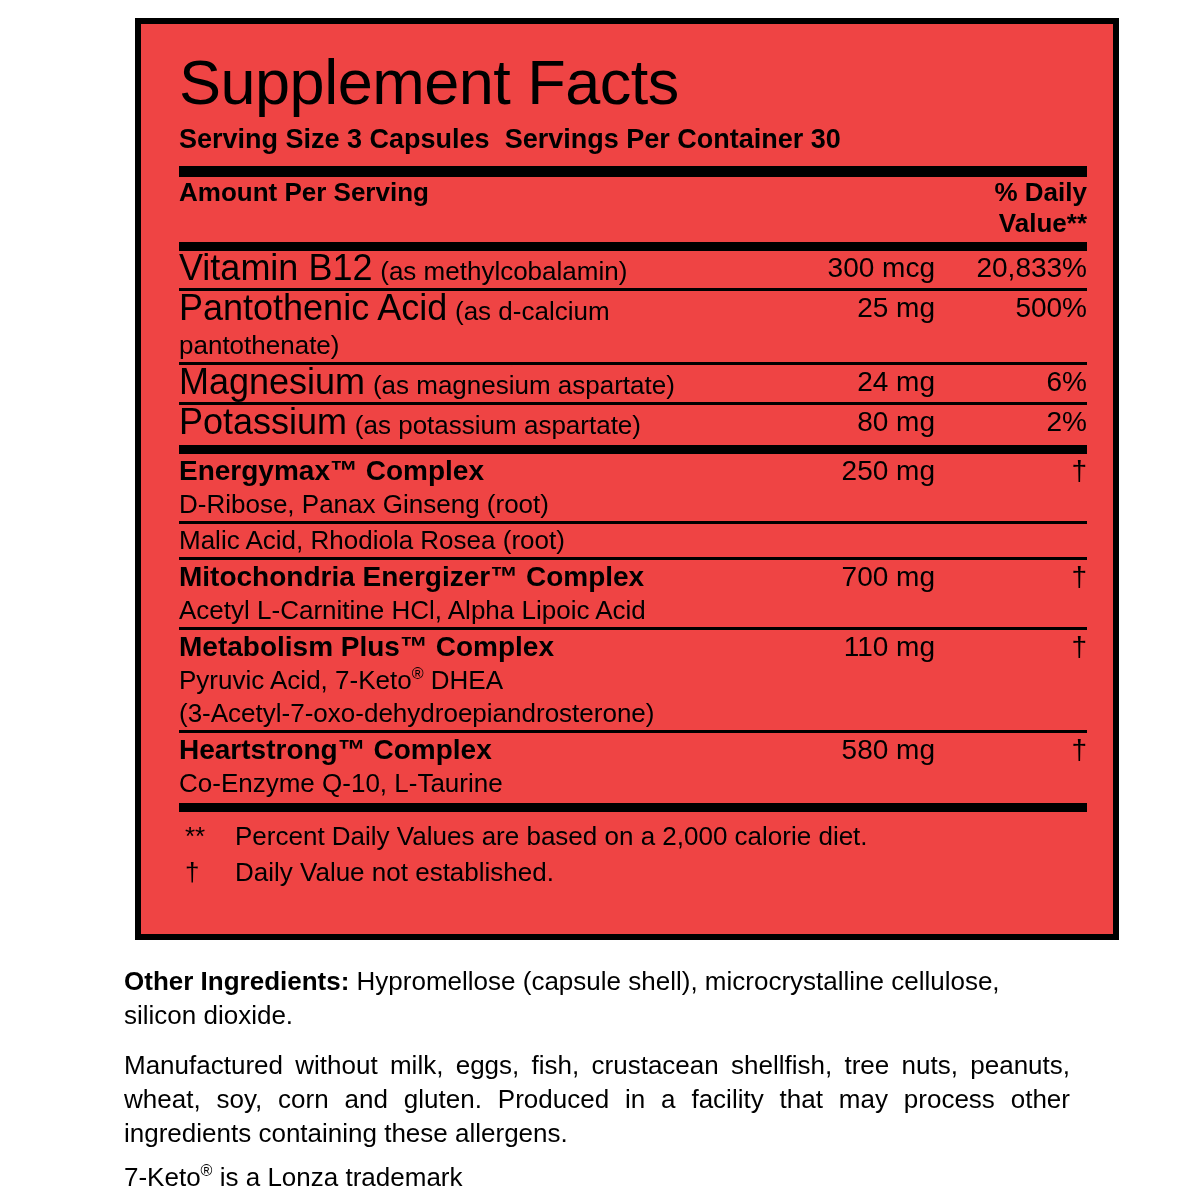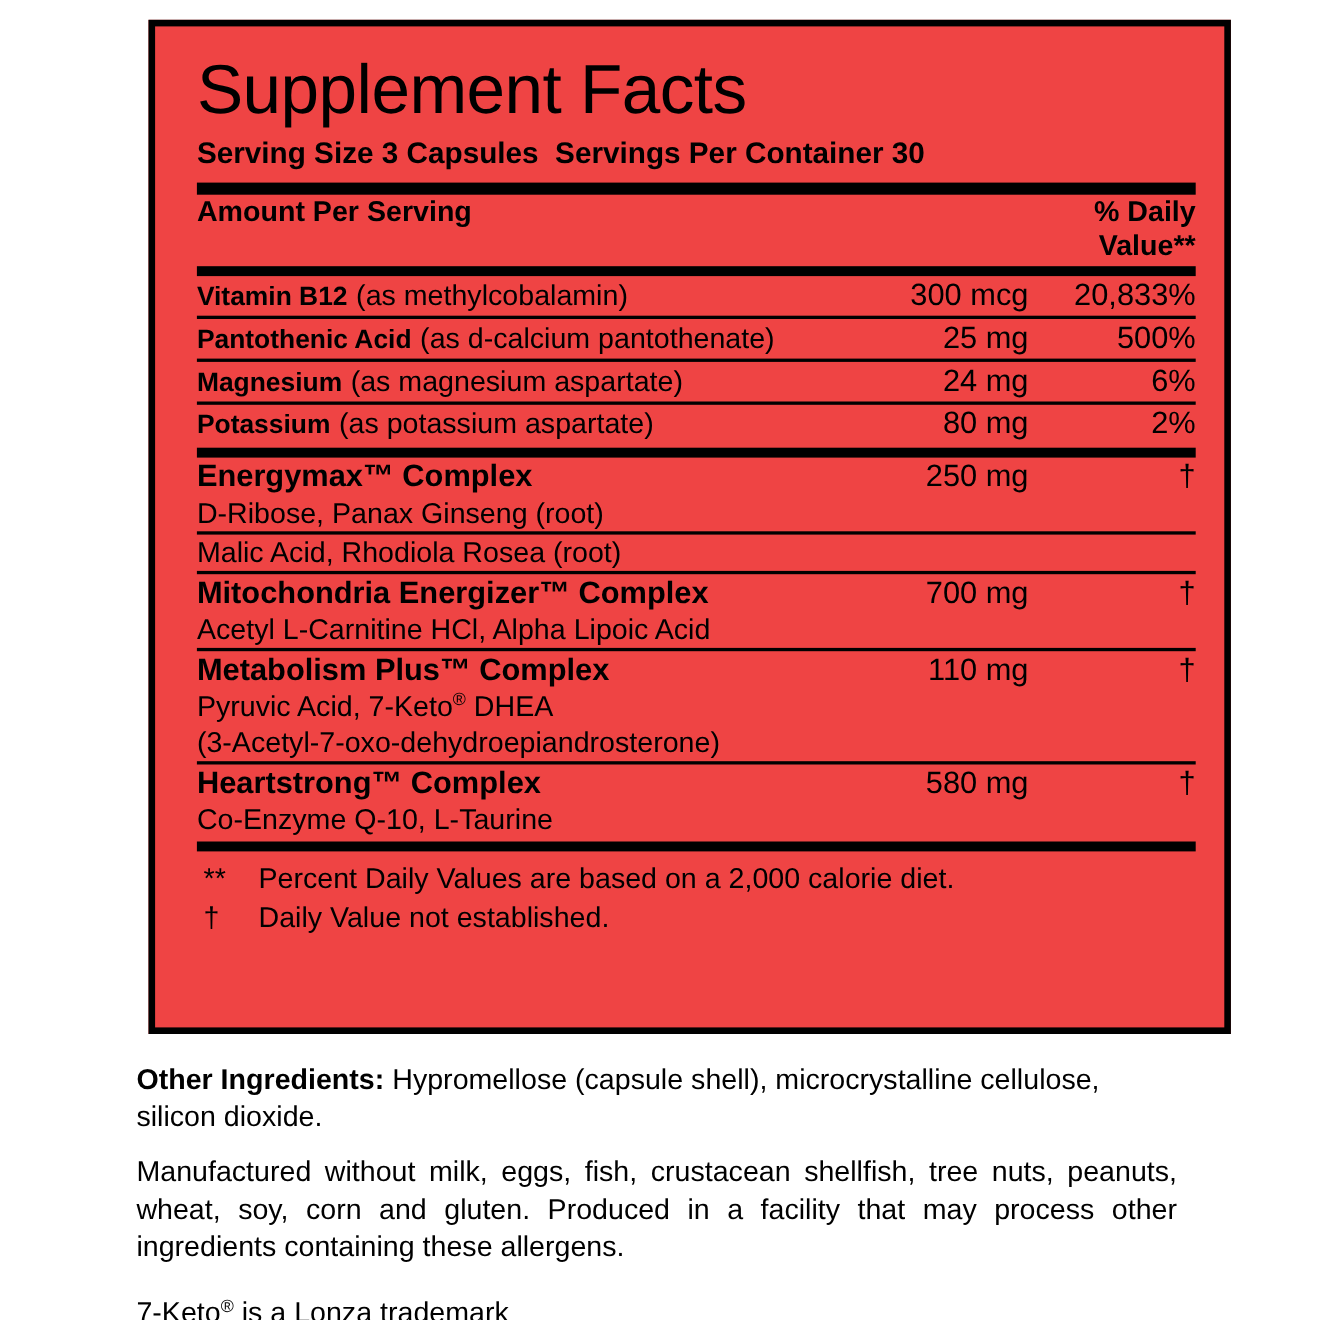--- a/index.html
+++ b/index.html
@@ -90,22 +90,22 @@
     font-weight: bold;
     text-align: right;
   }
 
   .nutrient-row td {
     font-size: 28px;
     padding: 8px 0 8px 0;
     line-height: 34px;
   }
   .nutrient-row .nm-bold {
-    font-weight: bold;
-    font-size: 24px;
+    font-weight: normal;
+    font-size: 36px;
   }
   .nutrient-row .nm-reg {
     font-weight: normal;
     font-size: 26px;
   }
   .nutrient-row .col-amt,
   .nutrient-row .col-dv {
     font-size: 28px;
     font-weight: normal;
   }
@@ -172,21 +172,21 @@
   .other-ing {
     font-size: 26px;
     line-height: 34px;
     margin-bottom: 16px;
   }
   .other-ing b { font-weight: bold; }
   .manufactured {
     font-size: 26px;
     line-height: 34px;
     text-align: justify;
-    margin-bottom: 26px;
+    margin-bottom: 10px;
   }
   .trademark {
     font-size: 26px;
     line-height: 34px;
   }
   sup {
     font-size: 0.62em;
     vertical-align: super;
     line-height: 0;
   }

